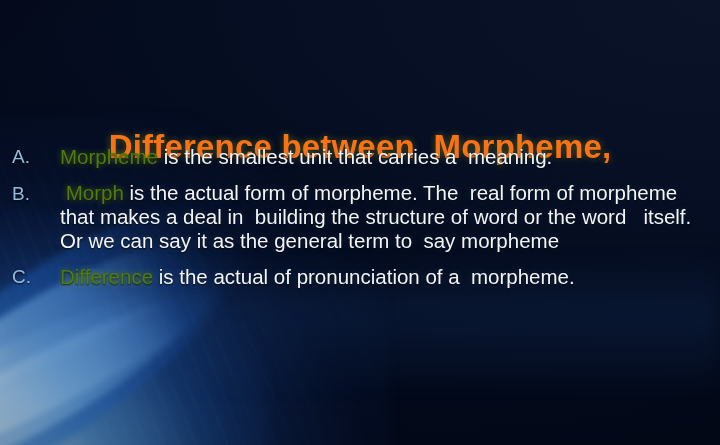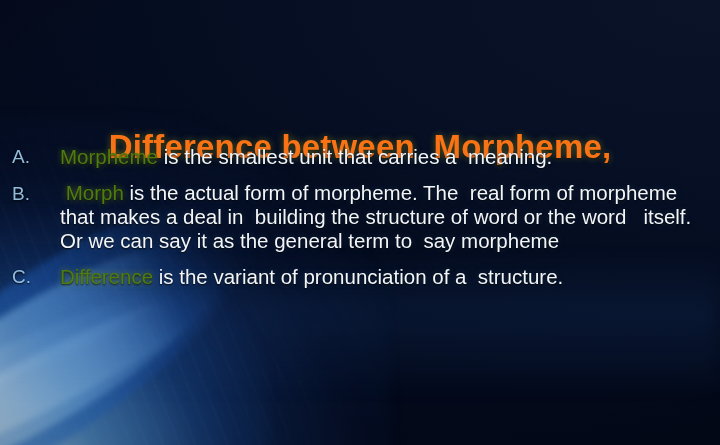--- a/index.html
+++ b/index.html
@@ -224,18 +224,18 @@
         <div class="body"><span></span><span class="kw">Morpheme</span><span> is the smallest unit that carries a  meaning.</span></div>
       </div>
 
       <div class="item" id="item-b">
         <div class="marker">B.</div>
         <div class="body"><span> </span><span class="kw">Morph</span><span> is the actual form of morpheme. The  real form of morpheme that makes a deal in  building the structure of word or the word   itself. Or we can say it as the general term to  say morpheme</span></div>
       </div>
 
       <div class="item" id="item-c">
         <div class="marker">C.</div>
-        <div class="body"><span></span><span class="kw">Difference</span><span> is the variant of pronunciation of a  structure.</span></div>
+        <div class="body"><span></span><span class="kw">Difference</span><span> is the actual of pronunciation of a  morpheme.</span></div>
       </div>
 
     </div>
   </div>
 </div>
 
 </body></html>

